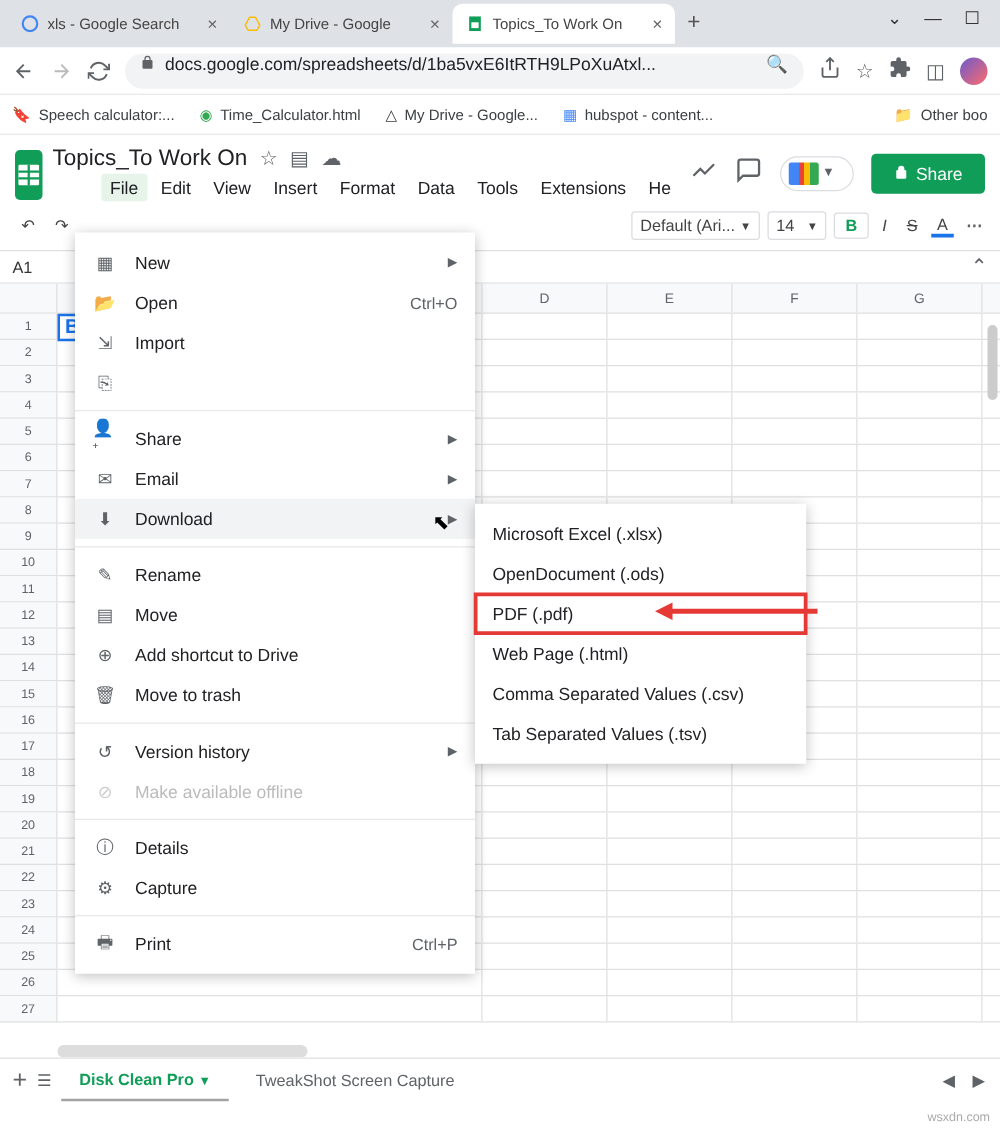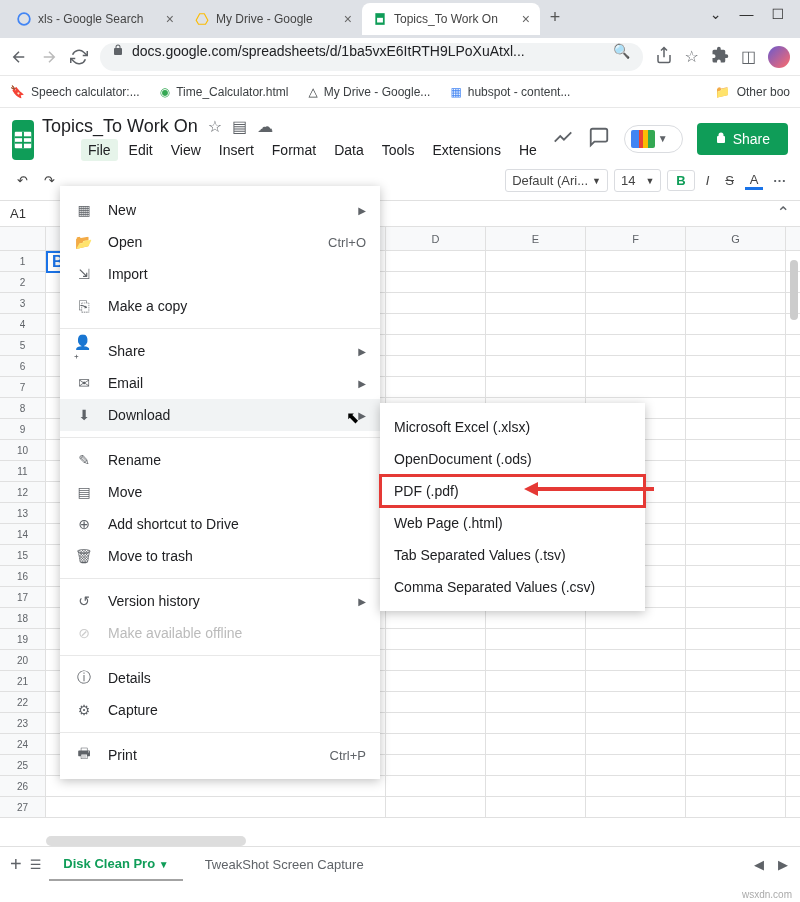--- a/index.html
+++ b/index.html
@@ -519,21 +519,20 @@
       <span class="dd-icon">📂</span>
       <span class="dd-label">Open</span>
       <span class="dd-shortcut">Ctrl+O</span>
     </div>
   <div class="dd-item">
       <span class="dd-icon">⇲</span>
       <span class="dd-label">Import</span>
     </div>
   <div class="dd-item">
       <span class="dd-icon">⎘</span>
-      <span class="dd-label">Make a copy</span>
     </div>
   <div class="dd-sep"></div>
   <div class="dd-item">
       <span class="dd-icon">👤⁺</span>
       <span class="dd-label">Share</span>
       <span class="dd-arrow">▶</span>
     </div>
   <div class="dd-item">
       <span class="dd-icon">✉</span>
       <span class="dd-label">Email</span>
@@ -586,22 +585,22 @@
       <span class="dd-label">Print</span>
       <span class="dd-shortcut">Ctrl+P</span>
     </div>
 </div>
 
 <div class="submenu">
   <div class="sub-item">Microsoft Excel (.xlsx)</div>
   <div class="sub-item">OpenDocument (.ods)</div>
   <div class="sub-item highlighted">PDF (.pdf)</div>
   <div class="sub-item">Web Page (.html)</div>
+  <div class="sub-item">Comma Separated Values (.csv)</div>
   <div class="sub-item">Tab Separated Values (.tsv)</div>
-  <div class="sub-item">Comma Separated Values (.csv)</div>
 </div>
 
 <div class="arrow-annot">
   <div class="arrow-line"></div>
   <div class="arrow-head"></div>
 </div>
 
 <span class="cursor">⬉</span>
 
 <div class="vscroll"></div>

